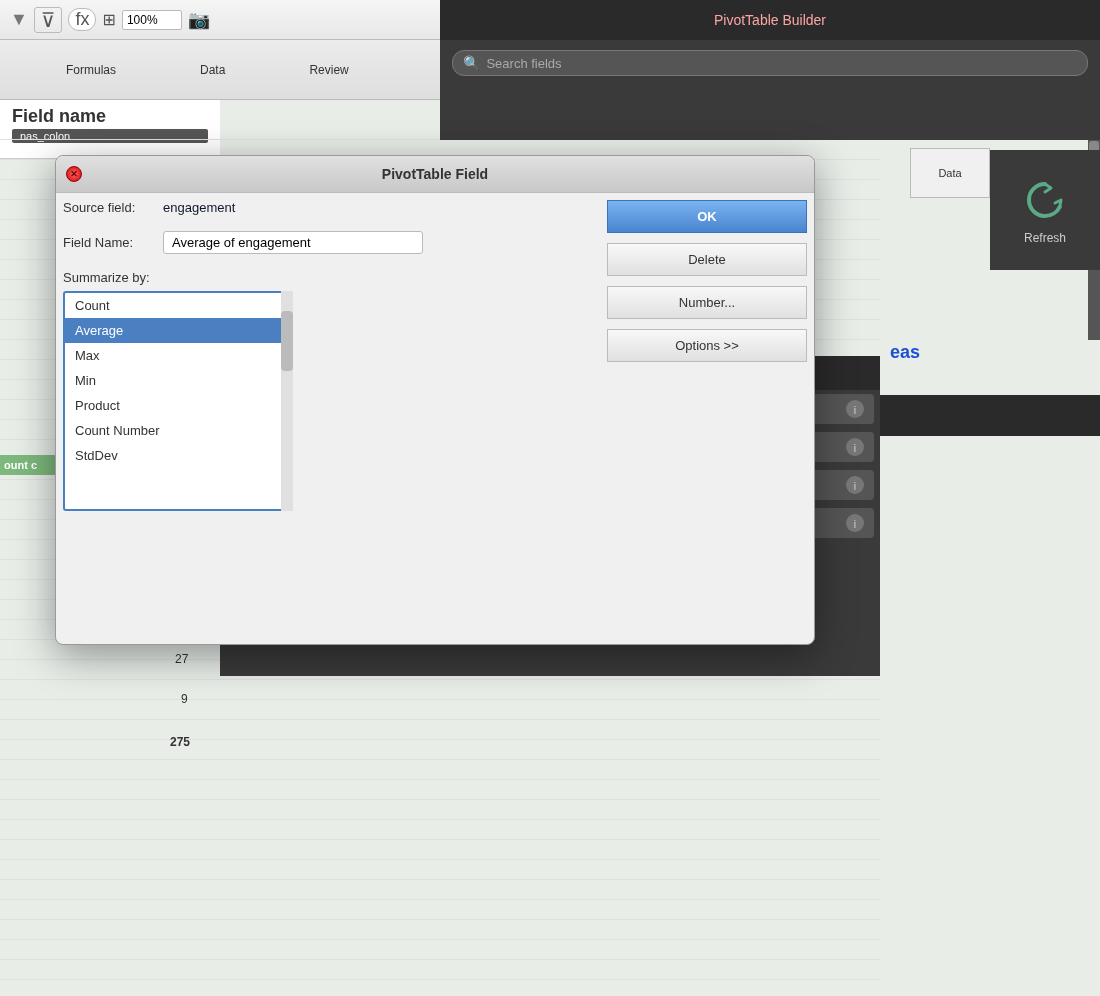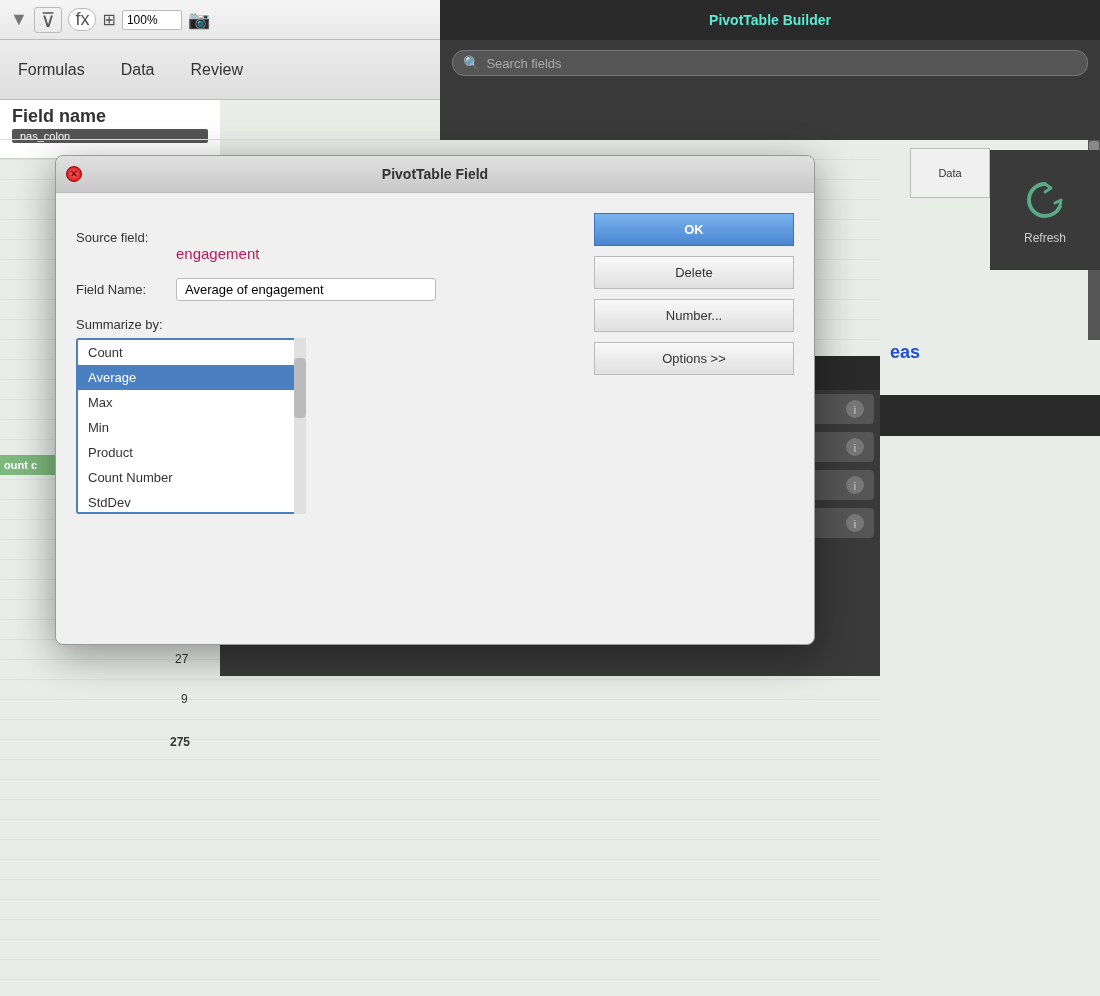--- a/index.html
+++ b/index.html
@@ -29,24 +29,25 @@
       height: 60px;
       background: linear-gradient(180deg, #ececec 0%, #dedede 100%);
       display: flex;
       align-items: center;
       padding: 0 10px;
       gap: 20px;
       border-bottom: 1px solid #bbb;
     }
 
     .ribbon-tab {
-      font-size: 16px;
+      font-size: 12px;
       color: #333;
       padding: 4px 8px;
       cursor: pointer;
+      margin-left: 48px;
     }
 
     
     .top-bar {
       position: absolute;
       top: 0; left: 0; right: 0;
       height: 40px;
       background: linear-gradient(180deg, #f5f5f5 0%, #e8e8e8 100%);
       display: flex;
       align-items: center;
@@ -209,21 +210,21 @@
       display: flex;
       align-items: center;
       justify-content: center;
       font-size: 9px;
       color: #600;
     }
 
     .dialog-body {
       flex: 1;
       display: flex;
-      padding: 20px;
+      padding: 7px;
       gap: 30px;
     }
 
     .dialog-left {
       flex: 1;
       display: flex;
       flex-direction: column;
       gap: 16px;
     }
 
@@ -240,23 +241,22 @@
       gap: 10px;
     }
 
     .field-row-label {
       font-size: 13px;
       color: #333;
       min-width: 90px;
     }
 
     .field-row-value {
-      font-size: 15px;
-      color: #be185d;
-      margin-top: 32px;
+      font-size: 13px;
+      color: #0f172a;
     }
 
     .field-name-input {
       background: white;
       border: 1px solid #bbb;
       border-radius: 3px;
       font-size: 13px;
       padding: 3px 8px;
       width: 260px;
     }
@@ -264,21 +264,21 @@
     .summarize-label {
       font-size: 13px;
       color: #333;
       font-weight: normal;
     }
 
     .summarize-list {
       border: 2px solid #4a7fc1;
       border-radius: 3px;
       background: white;
-      height: 176px;
+      height: 220px;
       overflow-y: auto;
       width: 230px;
     }
 
     .summarize-item {
       padding: 5px 10px;
       font-size: 13px;
       color: #333;
       cursor: pointer;
     }
@@ -350,23 +350,23 @@
       right: 0;
       width: 660px;
       height: 40px;
       background: #2a2a2a;
       display: flex;
       align-items: center;
       justify-content: center;
     }
 
     .pt-builder-title-text {
-      color: #5eead4;
+      color: #fca5a5;
       font-size: 14px;
-      font-weight: bold;
+      font-weight: normal;
     }
 
     
     .areas-label {
       position: absolute;
       top: 342px;
       right: 180px;
       color: #1d4ed8;
       font-size: 18px;
       font-weight: bold;

